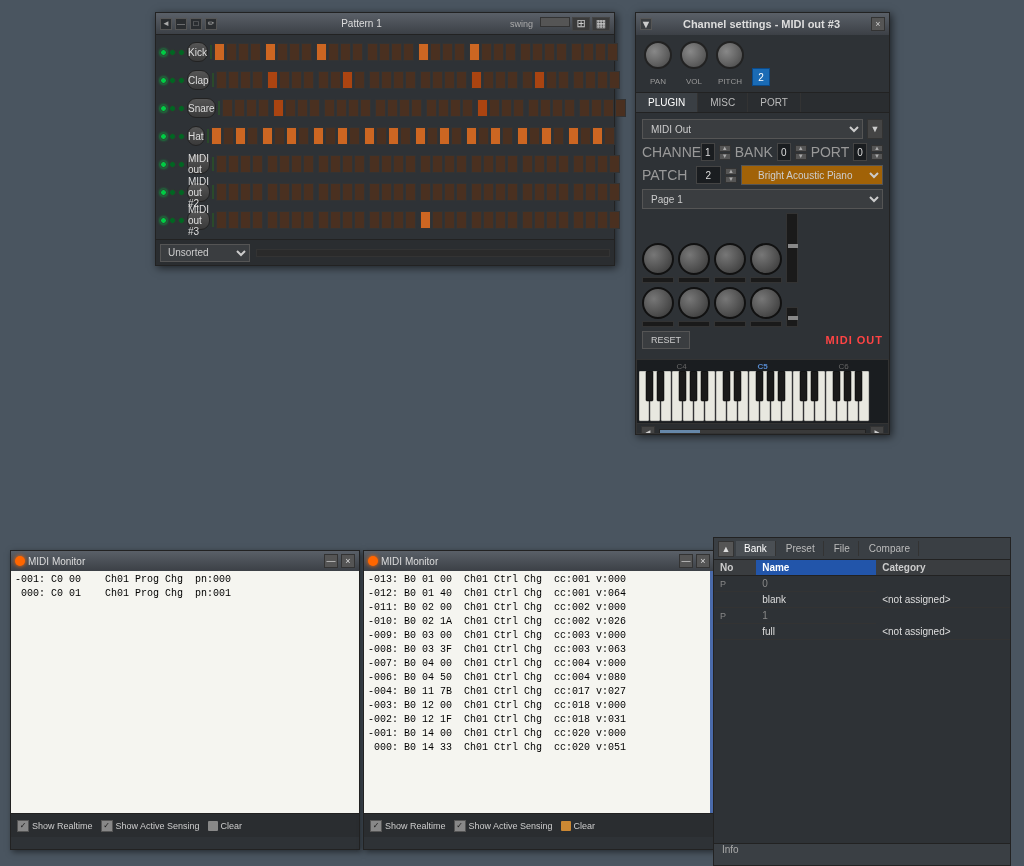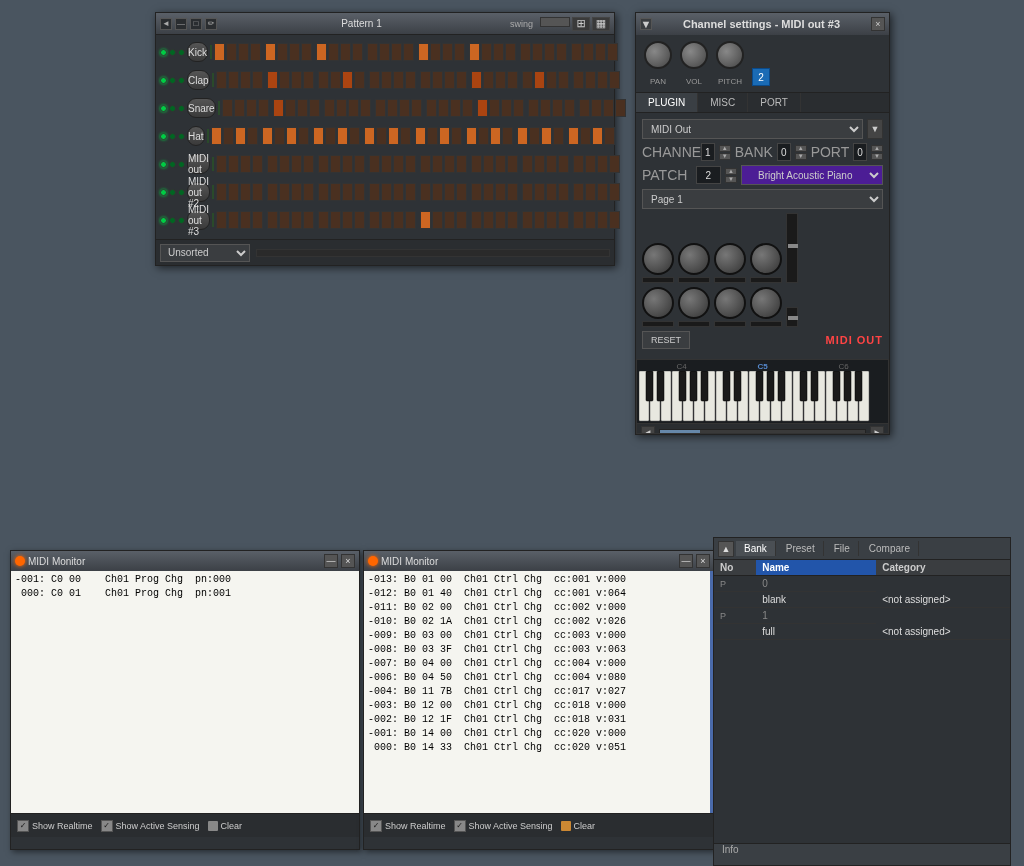--- a/index.html
+++ b/index.html
@@ -250,21 +250,21 @@
       width: 12px; height: 7px;
       background: #555;
       border: 1px solid #333;
       cursor: pointer;
       font-size: 6px;
       display: flex; align-items: center; justify-content: center;
       color: #aaa;
     }
     .patch-select {
       flex: 1;
-      background: #4c1d95;
+      background: #a16207;
       border: 1px solid #555;
       color: #ccc;
       font-size: 10px;
       padding: 2px 12px;
       height: 20px;
     }
     .page-select {
       width: 100%;
       background: #3a3d40;
       border: 1px solid #555;

